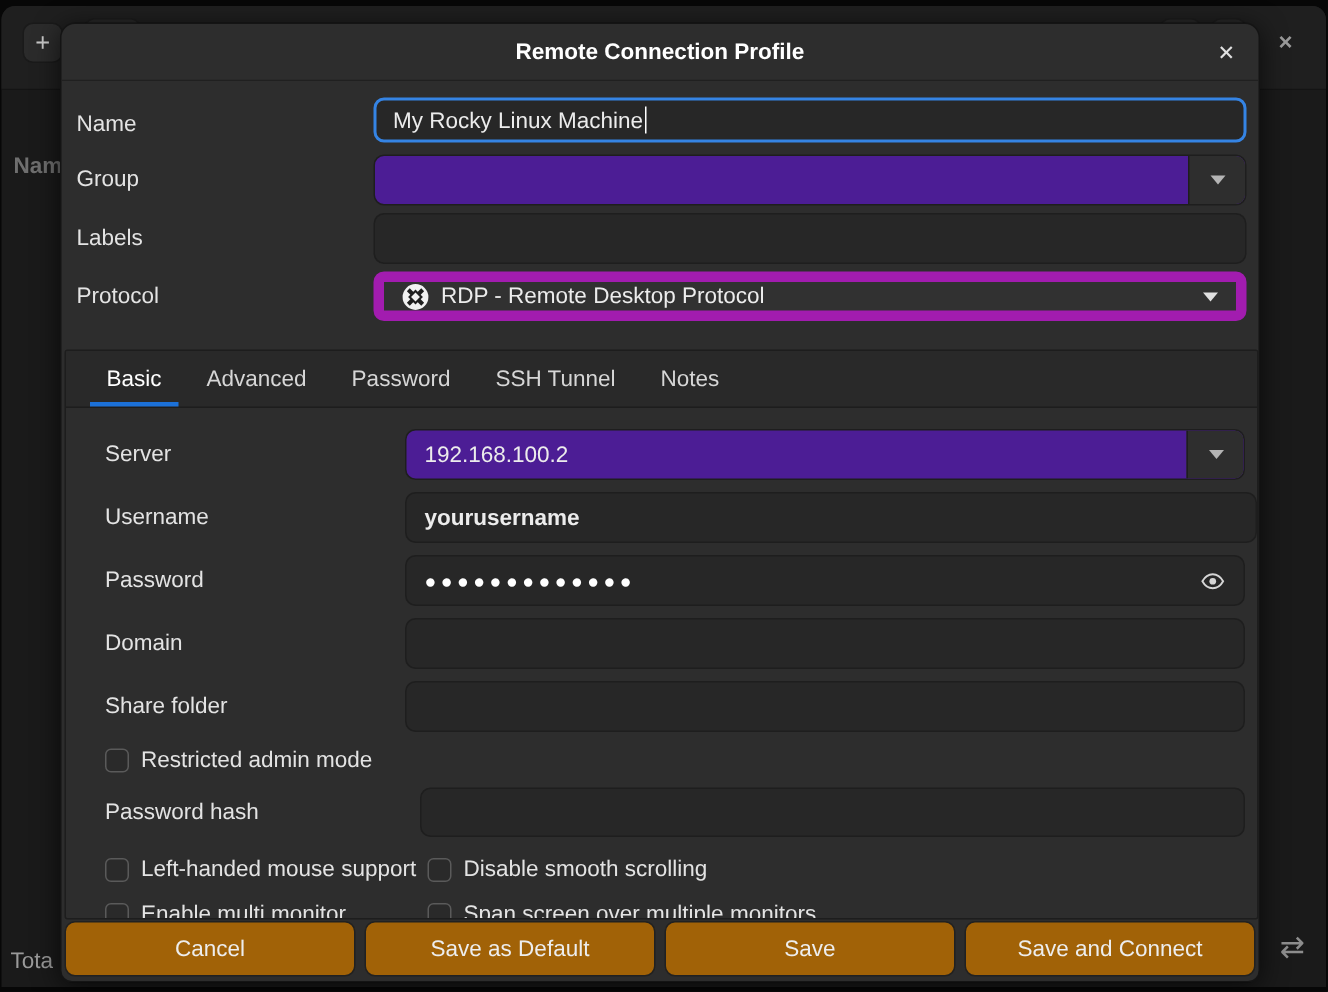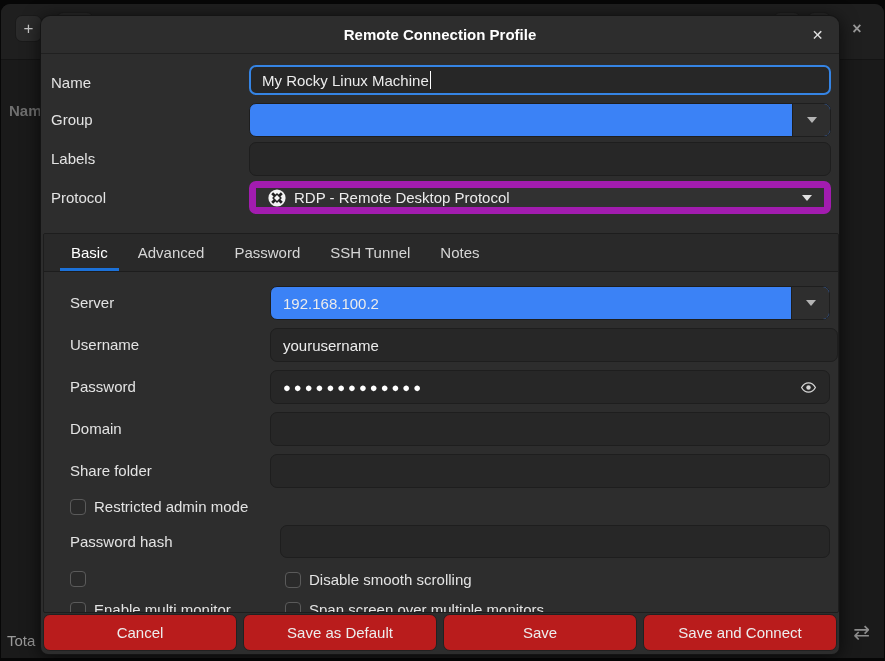--- a/index.html
+++ b/index.html
@@ -24,21 +24,21 @@
   .titlebar{position:absolute;left:0;right:0;top:0;height:38px;border-bottom:1px solid #202020;border-radius:10px 10px 0 0;}
   .title{position:absolute;left:0;right:0;top:0;height:38px;line-height:38px;text-align:center;color:#ffffff;font-size:15px;font-weight:bold;}
   .dlg-close{position:absolute;right:8px;top:6px;width:27px;height:27px;background:none;border:none;border-radius:6px;color:#e2e2e2;font-size:14px;font-weight:bold;line-height:27px;text-align:center;padding:0;cursor:pointer;}
 
   .f-label{position:absolute;color:#e3e3e3;font-size:15px;}
   .entry{position:absolute;background:#272727;border:1px solid #1e1e1e;border-radius:7px;color:#ececec;font-size:15px;padding:0 12px;display:flex;align-items:center;}
   .entry.focused{border:2px solid #3584e4;padding:0 11px;}
   .caret{display:inline-block;width:1.5px;height:18px;background:#ffffff;margin-left:1px;}
 
   
-  .combo{position:absolute;display:flex;background:#3b82f6;border:1px solid #1e1e1e;border-radius:7px;overflow:hidden;gap:48px;}
+  .combo{position:absolute;display:flex;background:#4c1d95;border:1px solid #1e1e1e;border-radius:7px;overflow:hidden;gap:48px;}
   .combo .c-entry{flex:1;display:flex;align-items:center;padding:0 12px;color:#ececec;font-size:15px;}
   .combo .c-dd{width:38px;border-left:1px solid #1e1e1e;background:#2e2e2e;display:flex;align-items:center;justify-content:center;}
   .tri{width:0;height:0;border-left:5.5px solid transparent;border-right:5.5px solid transparent;border-top:6.5px solid #b4b4b4;}
 
   .proto-btn{position:absolute;background:#313131;border:7px solid #a21caf;border-radius:7px;display:flex;align-items:center;padding:0 12px;gap:8px;color:#ececec;font-size:15px;cursor:pointer;}
   .proto-btn .tri{margin-left:auto;border-top-color:#e0e0e0;}
 
   
   .notebook{position:absolute;left:2px;top:217px;width:796px;height:380px;background:#2d2d2d;border:1px solid #1d1d1d;border-radius:2px;overflow:hidden;}
   .tabs{position:absolute;left:0;right:0;top:0;height:38px;background:#292929;border-bottom:1px solid #1d1d1d;display:flex;align-items:stretch;padding-left:12px;}
@@ -48,21 +48,21 @@
   .tab-content{position:absolute;left:0;right:0;top:38px;bottom:0;text-align:right;}
 
   .cb{width:16px;height:16px;background:#2a2a2a;border:1px solid #5a5a5a;border-radius:4px;flex:0 0 16px;}
   .cb-row{position:absolute;display:flex;align-items:center;gap:8px;color:#e3e3e3;font-size:15px;cursor:pointer;}
 
   .eye{margin-left:auto;display:flex;align-items:center;}
   .pw-dots{font-size:13px;letter-spacing:3px;color:#ffffff;}
 
   
   .button-bar{position:absolute;left:2px;right:2px;bottom:3px;height:37px;display:flex;gap:6px;}
-  .act-btn{flex:1;background:#b91c1c;border:1px solid #212121;border-radius:7px;color:#ededed;font-size:15px;cursor:pointer;padding:0;}
+  .act-btn{flex:1;background:#a16207;border:1px solid #212121;border-radius:7px;color:#ededed;font-size:15px;cursor:pointer;padding:0;}
 </style>
 </head>
 <body>
 
 <div class="screen">
 
   <div class="main-window">
     <div class="headerbar">
       <button class="new-btn">+</button>
       <div class="ghost-btn g1"></div>
@@ -123,21 +123,21 @@
       <div class="tab-content">
         <div class="f-label" style="left:26px;top:14px;line-height:34px;">Server</div>
         <div class="combo" style="left:226px;top:14px;width:560px;height:34px;">
           <div class="c-entry">192.168.100.2</div>
           <div class="c-dd">
               <div class="tri"></div>
             </div>
         </div>
 
         <div class="f-label" style="left:26px;top:56px;line-height:34px;">Username</div>
-        <div class="entry" style="left:226px;top:56px;width:568px;height:34px;">
+        <div class="entry" style="left:226px;top:56px;width:568px;height:34px;font-weight:bold;">
           <span>yourusername</span>
         </div>
 
         <div class="f-label" style="left:26px;top:98px;line-height:34px;">Password</div>
         <div class="entry" style="left:226px;top:98px;width:560px;height:34px;">
           <span class="pw-dots">●●●●●●●●●●●●●</span>
           <span class="eye">
             <svg width="17" height="17" viewBox="0 0 16 16">
               <path d="M8 3.6 C5 3.6 2.6 6 1.5 8 C2.6 10 5 12.4 8 12.4 C11 12.4 13.4 10 14.5 8 C13.4 6 11 3.6 8 3.6 Z" fill="none" stroke="#d5d5d5" stroke-width="1.2"></path>
               <circle cx="8" cy="8" r="2.1" fill="#d5d5d5"></circle>
@@ -160,20 +160,21 @@
           <span>Restricted admin mode</span>
         </div>
 
         <div class="f-label" style="left:26px;top:253px;line-height:33px;">Password hash</div>
         <div class="entry" style="left:236px;top:253px;width:550px;height:33px;">
           <span></span>
         </div>
 
         <div class="cb-row" style="left:26px;top:299px;">
           <div class="cb"></div>
+          <span>Left-handed mouse support</span>
         </div>
         <div class="cb-row" style="left:26px;top:329px;">
           <div class="cb"></div>
           <span>Enable multi monitor</span>
         </div>
 
         <div class="cb-row" style="left:241px;top:299px;">
           <div class="cb"></div>
           <span>Disable smooth scrolling</span>
         </div>

